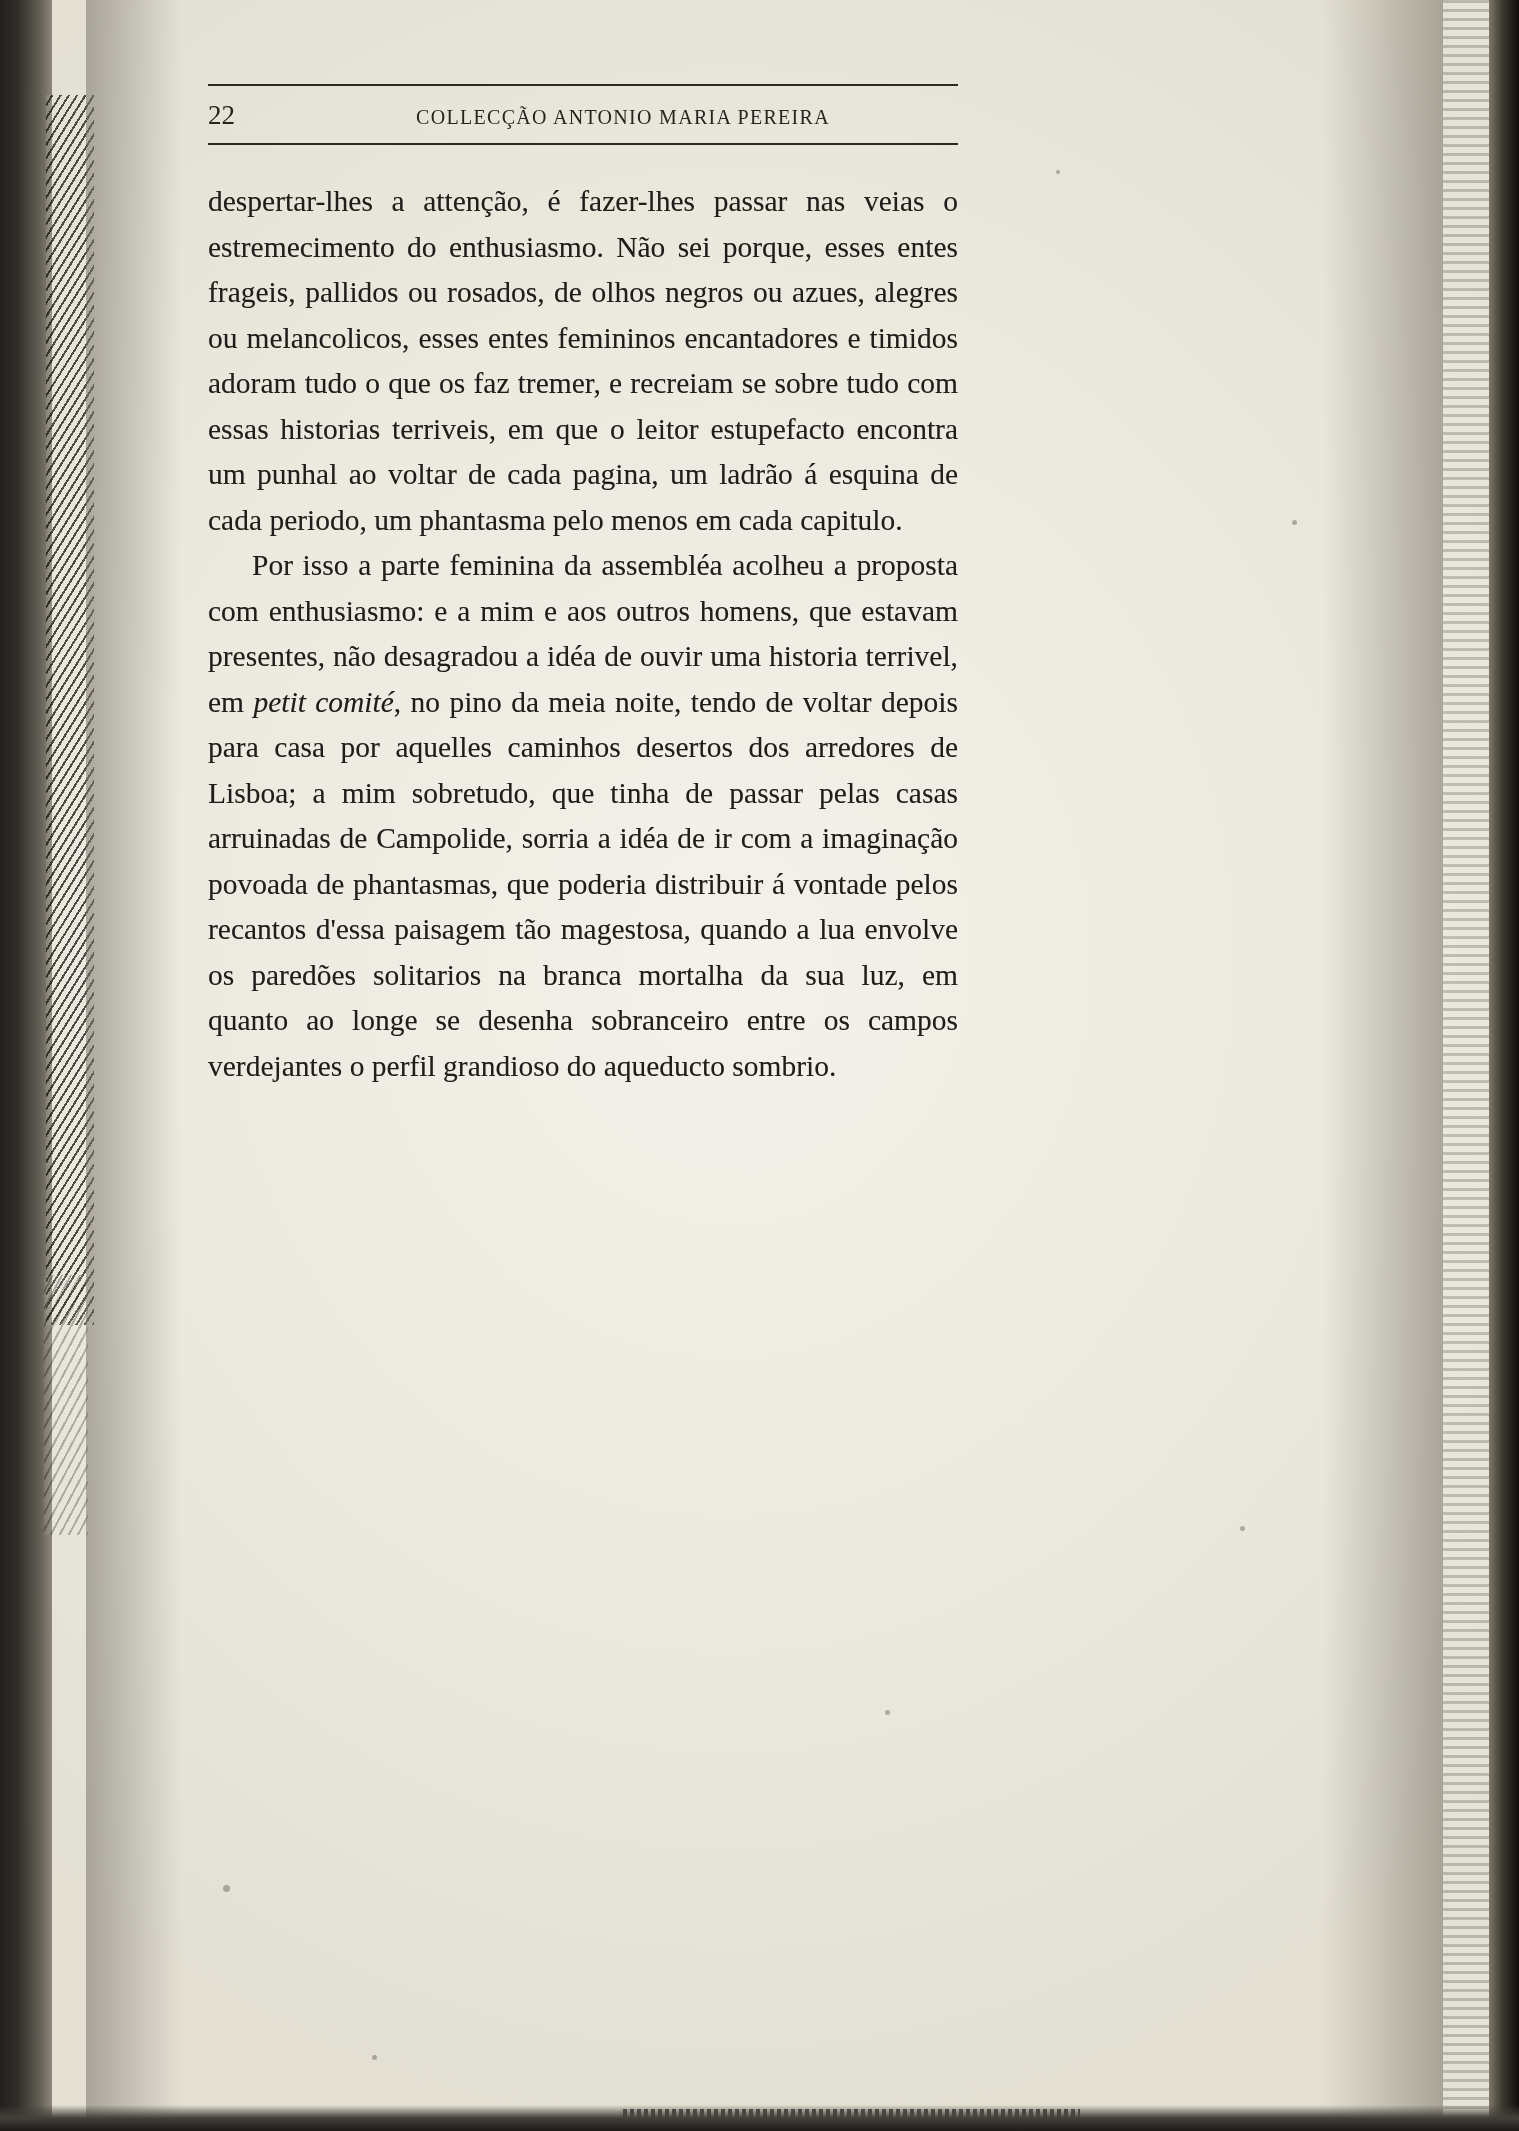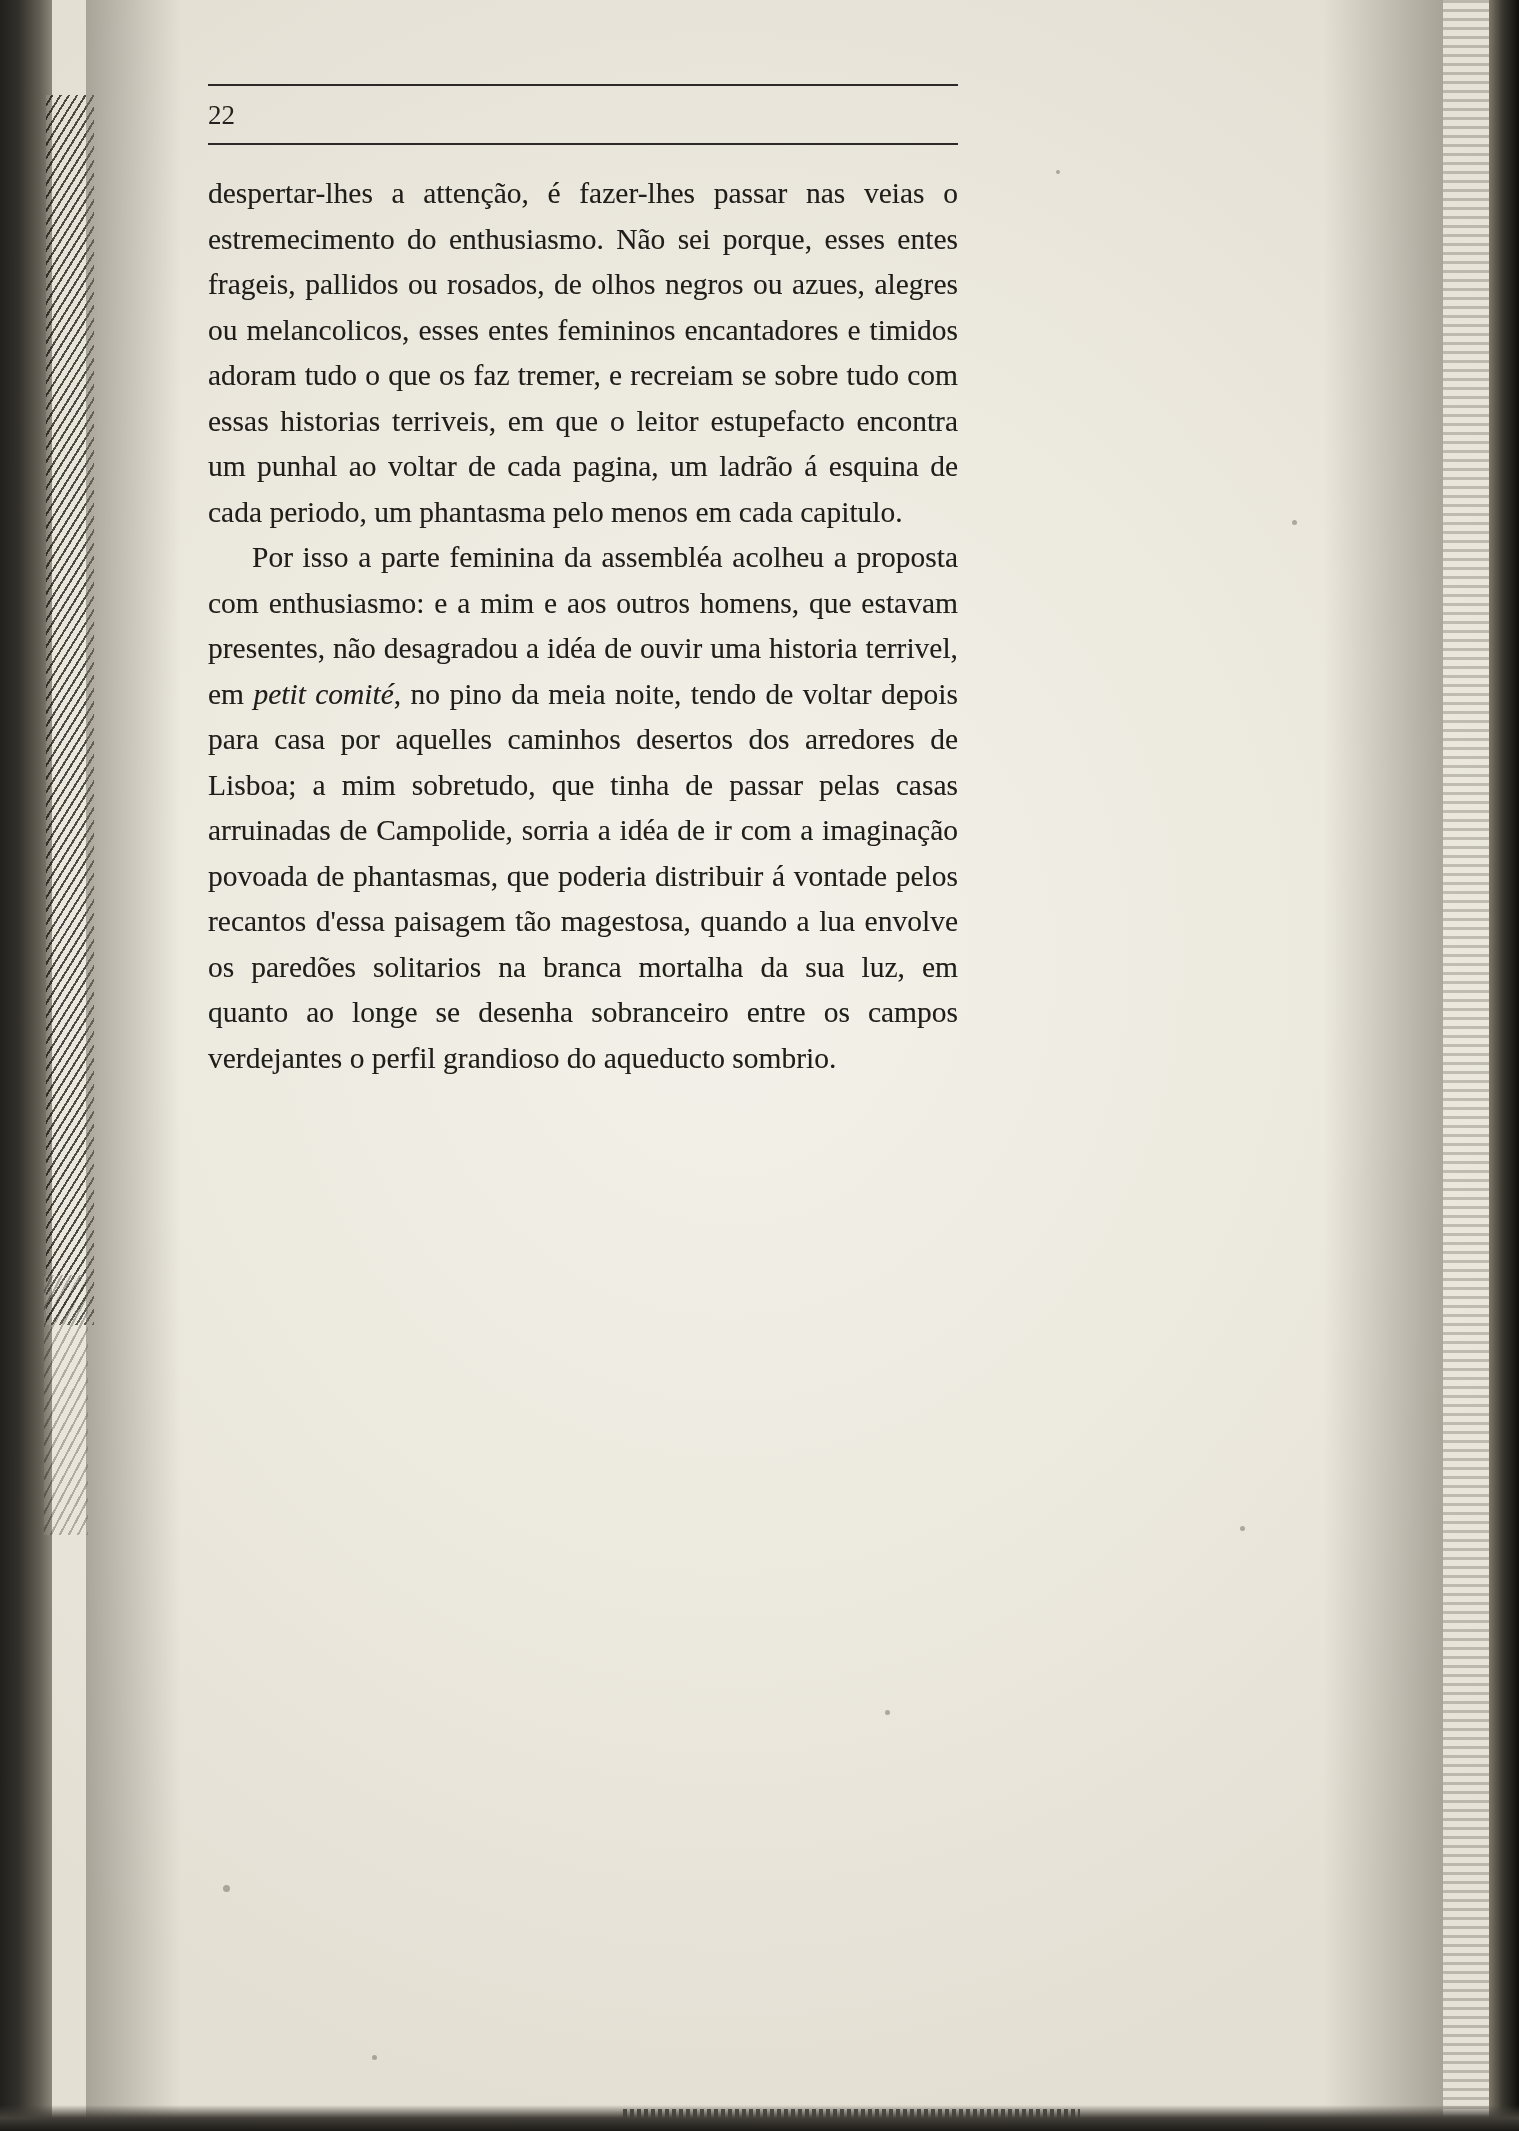--- a/index.html
+++ b/index.html
@@ -139,21 +139,21 @@
     color: #26251f;
     margin-left: -40px;
   }
   .rule.under {
     height: 2px;
     background: #2b2a26;
     margin-top: 2px;
   }
 
   .body-text {
-    margin-top: 26px;
+    margin-top: 34px;
     font-size: 29.5px;
     line-height: 45.5px;
     color: #1f1e1a;
     text-align: justify;
     text-justify: inter-word;
     font-family: "Liberation Serif", serif;
   }
   .body-text p {
     margin: 0;
   }
@@ -191,20 +191,21 @@
   <div class="speck" style="left:1292px;top:520px;width:5px;height:5px;"></div>
   <div class="speck" style="left:1240px;top:1526px;width:5px;height:5px;"></div>
   <div class="speck" style="left:1056px;top:170px;width:4px;height:4px;"></div>
 
   <div class="page">
 
     <div class="rule top"></div>
 
     <div class="header">
       <div class="folio">22</div>
+      <div class="running-title">COLLECÇÃO ANTONIO MARIA PEREIRA</div>
     </div>
 
     <div class="rule under"></div>
 
     <div class="body-text">
       <p>despertar-lhes a attenção, é fazer-lhes passar nas veias o estremecimento do enthusiasmo. Não sei porque, esses entes frageis, pallidos ou rosados, de olhos negros ou azues, alegres ou melancolicos, esses entes femininos encantadores e timidos adoram tudo o que os faz tremer, e recreiam se sobre tudo com essas historias terriveis, em que o leitor estupefacto encontra um punhal ao voltar de cada pagina, um ladrão á esquina de cada periodo, um phantasma pelo menos em cada capitulo.</p>
       <p class="indent"><span>Por isso a parte feminina da assembléa acolheu a proposta com enthusiasmo: e a mim e aos outros homens, que estavam presentes, não desagradou a idéa de ouvir uma historia terrivel, em </span><i>petit comité</i><span>, no pino da meia noite, tendo de voltar depois para casa por aquelles caminhos desertos dos arredores de Lisboa; a mim sobretudo, que tinha de passar pelas casas arruinadas de Campolide, sorria a idéa de ir com a imaginação povoada de phantasmas, que poderia distribuir á vontade pelos recantos d'essa paisagem tão magestosa, quando a lua envolve os paredões solitarios na branca mortalha da sua luz, em quanto ao longe se desenha sobranceiro entre os campos verdejantes o perfil grandioso do aqueducto sombrio.</span></p>
     </div>
 
   </div>

